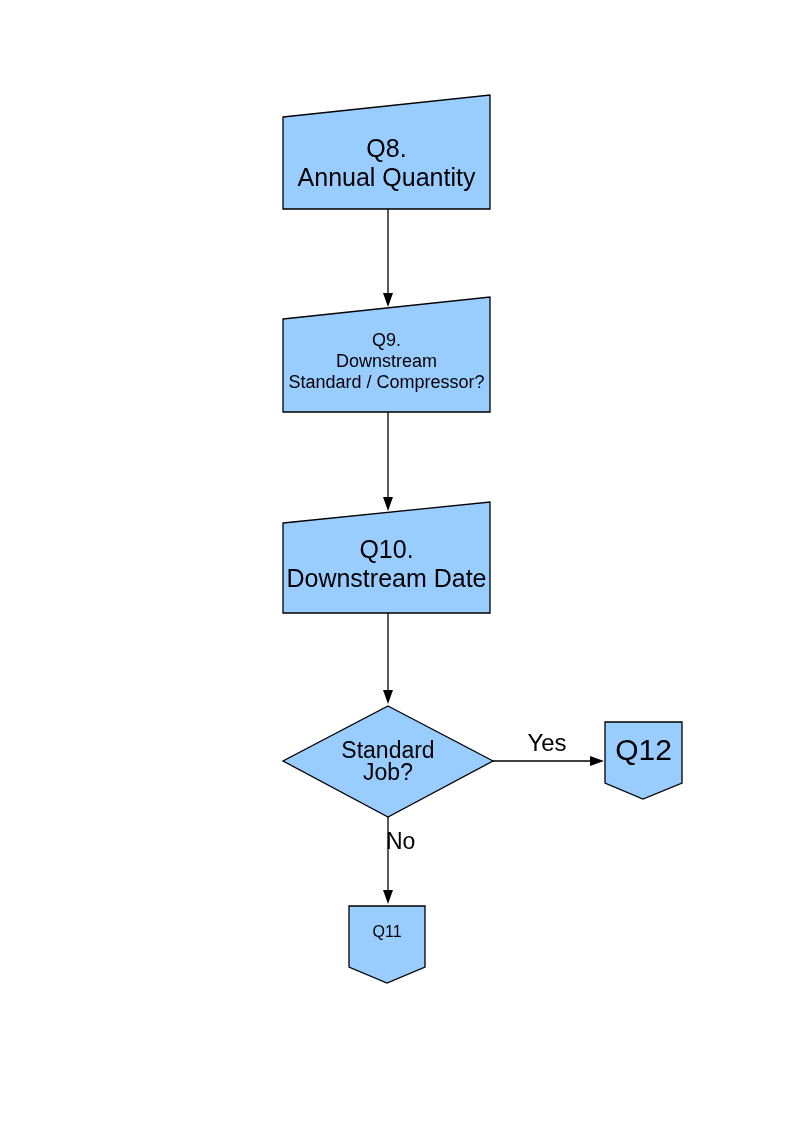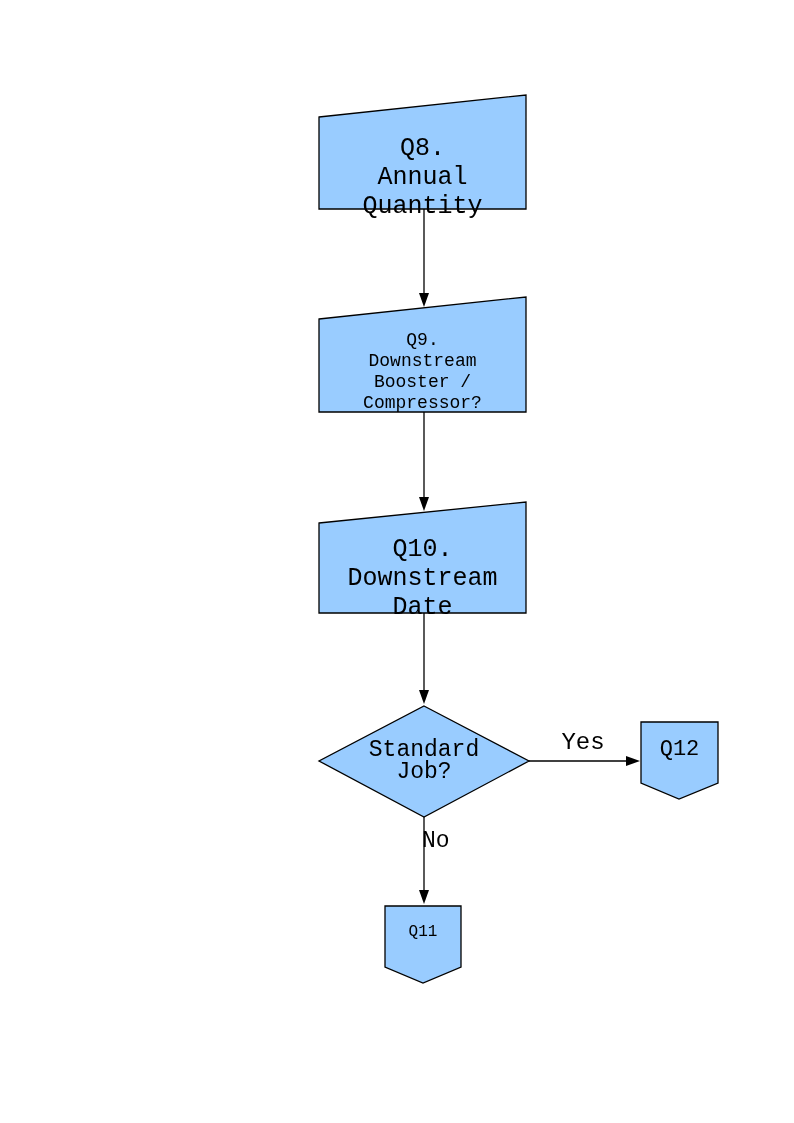--- a/index.html
+++ b/index.html
@@ -2,23 +2,22 @@
 <html><head>
 <meta charset="utf-8">
 <style>
   html, body { margin: 0; padding: 0; background: #ffffff; }
   .page {
     position: relative;
     width: 708px;
     height: 1123px;
     background: #ffffff;
     overflow: hidden;
-    font-family: Liberation Mono, monospace;
+    font-family: Liberation Sans, sans-serif;
     color: #000000;
-    margin-left: 36px;
   }
   .diagram-svg {
     position: absolute;
     left: 0; top: 0;
     width: 794px; height: 1123px;
   }
   .node-shape {
     stroke: #000000;
     stroke-width: 1.3;
   }
@@ -34,21 +33,21 @@
   .label {
     position: absolute;
     text-align: center;
     white-space: pre-line;
     color: #000000;
   }
   .label-q8   { left: 283px; top: 134px; width: 207px; font-size: 25px; line-height: 29px; }
   .label-q9   { left: 283px; top: 330px; width: 207px; font-size: 18px; line-height: 21px; }
   .label-q10  { left: 283px; top: 535px; width: 207px; font-size: 25px; line-height: 29px; }
   .label-decision { left: 308px; top: 739px; width: 160px; font-size: 23px; line-height: 22px; }
-  .label-q12  { left: 605px; top: 737px; width: 77px; font-size: 22px; line-height: 26px; }
+  .label-q12  { left: 605px; top: 737px; width: 77px; font-size: 30px; line-height: 26px; }
   .label-q11  { left: 349px; top: 919px; width: 76px; font-size: 16px; line-height: 26px; }
   .label-yes  { left: 507px; top: 729px; width: 80px; font-size: 24px; line-height: 28px; text-align: center; }
   .label-no   { left: 386px; top: 827px; width: 60px; font-size: 23px; line-height: 28px; text-align: left; }
 </style>
 </head>
 <body>
 
 <div class="page">
 
   <svg class="diagram-svg" viewBox="0 0 794 1123" xmlns="http://www.w3.org/2000/svg">
@@ -79,21 +78,21 @@
     <polygon class="arrowhead" points="388,904 383,890 393,890"></polygon>
 
     <polygon class="node-shape" points="349,906 425,906 425,967 387,983 349,967" fill="#99CCFF"></polygon>
   </svg>
 
   <div class="label label-q8">Q8.
 Annual Quantity</div>
 
   <div class="label label-q9">Q9.
 Downstream
-Booster / Compressor?</div>
+Standard / Compressor?</div>
 
   <div class="label label-q10">Q10.
 Downstream Date</div>
 
   <div class="label label-decision">Standard
 Job?</div>
 
   <div class="label label-q12">Q12</div>
 
   <div class="label label-q11">Q11</div>

